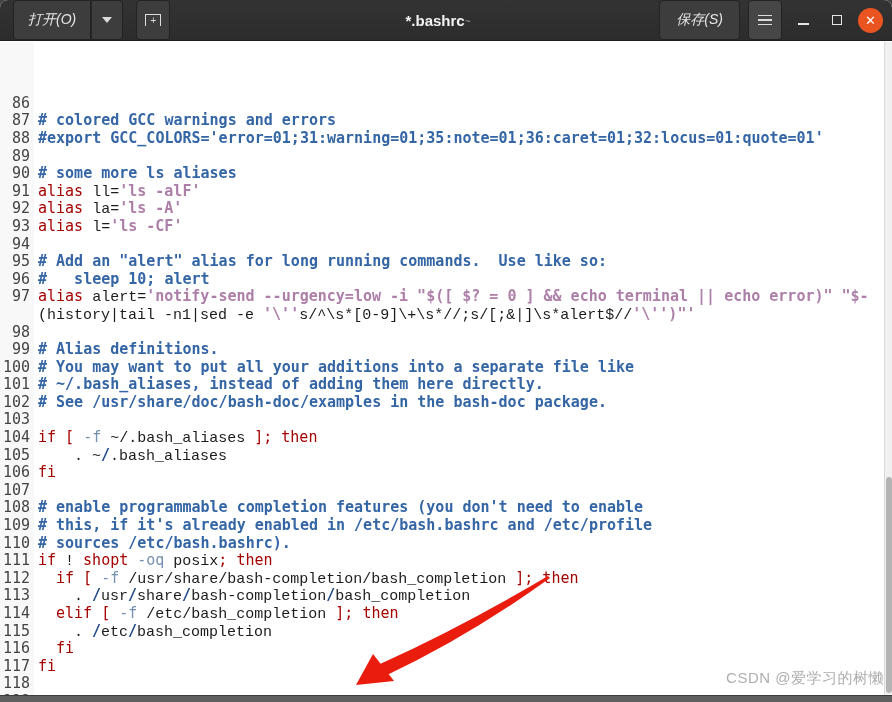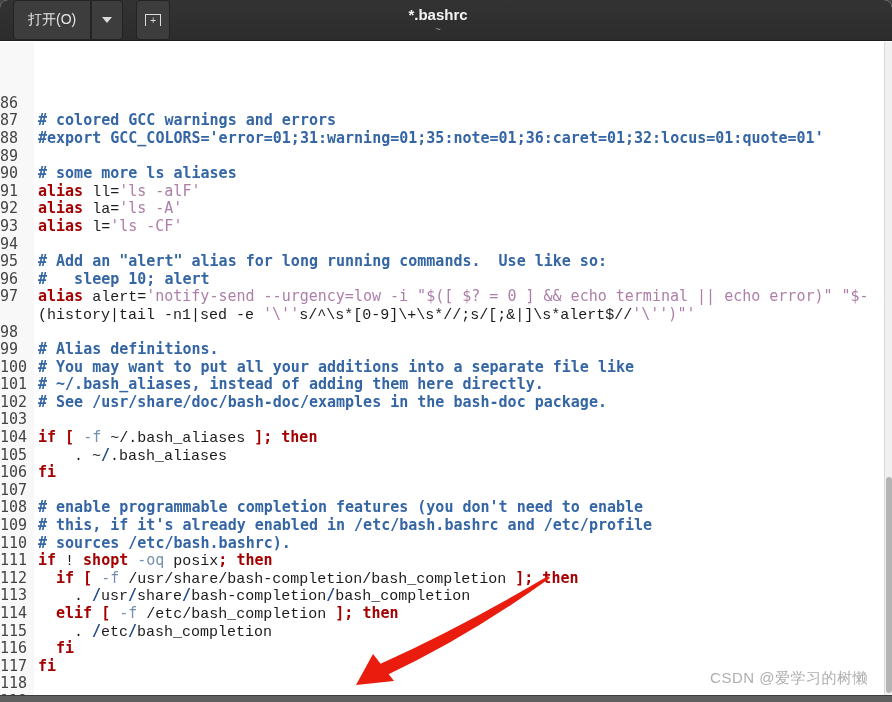--- a/index.html
+++ b/index.html
@@ -17,29 +17,29 @@
   .headerbar {
     position:absolute; left:0; top:0; width:892px; height:41px;
     background:linear-gradient(#333333,#2c2c2c);
     border-bottom:1px solid #1e1e1e;
     display:flex; align-items:center;
     color:#e6e6e6;
   }
   .hb-btn {
     background:#3d3d3d; border:1px solid #232323; color:#e6e6e6;
     height:40px; display:flex; align-items:center; justify-content:center;
-    font-size:14px; cursor:default;
+    font-size:14px; cursor:default;font-style:italic;
   }
   .open-group { display:flex; margin-left:13px; }
   .open-main { border-radius:4px 0 0 4px; padding:0 14px; }
   .open-caret { border-radius:0 4px 4px 0; width:32px; border-left:1px solid #262626; }
   .caret-down { width:0; height:0; border-left:5px solid transparent; border-right:5px solid transparent; border-top:6px solid #dcdcdc; }
   .newtab-btn { margin-left:13px; width:34px; border-radius:4px; }
   .newtab-glyph { position:relative; width:16px; height:12px; border:1.5px solid #dcdcdc; border-bottom:none; display:flex; align-items:center; justify-content:center; font-size:10px; line-height:10px; color:#dcdcdc; }
-  .title-box { position:absolute; left:0; right:16px; top:0; height:41px; display:flex; flex-direction:column; align-items:center; justify-content:center; pointer-events:none; }
+  .title-box { position:absolute; left:0; right:16px; top:0; height:41px; display:flex; flex-direction:row; align-items:center; justify-content:center; pointer-events:none; }
   .title { font-weight:bold; font-size:15px; color:#f4f4f4; }
   .subtitle { font-size:10px; color:#969696; margin-top:1px; }
   .hb-right { margin-left:auto; display:flex; align-items:center; }
   .save-btn { border-radius:4px; padding:0 16px; }
   .menu-btn { margin-left:8px; width:34px; border-radius:4px; background:#464646; flex-direction:column; }
   .menu-glyph { display:flex; flex-direction:column; gap:3px; }
   .menu-glyph i { display:block; width:14px; height:1.6px; background:#dcdcdc; }
   .winctl { width:26px; height:26px; display:flex; align-items:center; justify-content:center; margin-left:8px; }
   .min-glyph { width:11px; height:1.6px; background:#e6e6e6; margin-top:8px; }
   .max-glyph { width:10px; height:10px; border:1.5px solid #e6e6e6; }
@@ -48,40 +48,40 @@
   
   .editor {
     position:absolute; left:0; top:42px; width:884px; height:653px;
     background:#ffffff; overflow:hidden;
     font-family:"DejaVu Sans Mono","Liberation Mono",monospace;
     font-size:15px; line-height:17.6px; white-space:pre;
     color:var(--c-text,#1c1c1c);
   }
   .gutter-bg { position:absolute; left:0; top:0; bottom:0; width:34px; background:#f8f8f8; }
   .row { position:relative; display:flex; height:17.6px; }
-  .ln { display:inline-block; width:30px; color:#444; flex:none; }
+  .ln { display:inline-block; width:30px; text-align:right; color:#444; flex:none; }
   .code { padding-left:8px; }
   .seg-c { color:var(--c-comment);font-weight:bold; }
-  .seg-k { color:var(--c-keyword); font-weight:bold; }
-  .seg-s { color:var(--c-string); }
+  .seg-k { color:var(--c-keyword); font-weight:normal; }
+  .seg-s { color:var(--c-string);font-weight:bold; }
   .seg-o { color:var(--c-option); }
   .seg-p { color:var(--c-slash); font-weight:bold; }
   .seg-t { color:var(--c-text);font-family:Liberation Mono, monospace; }
 
   
   .vscroll { position:absolute; right:0; top:42px; width:8px; height:653px; background:#f0f0f0; border-left:1px solid #d9d9d9; }
   .vthumb { position:absolute; left:1px; width:6px; top:435px; height:216px; background:#b4b4b4; border-radius:3px; }
 
   
   .bottombar { position:absolute; left:0; bottom:0; width:892px; height:7px; background:#5f5f5f; border-top:1px solid #3c3c3c; }
 
   
   .arrow-overlay { position:absolute; left:0; top:0; width:892px; height:702px; pointer-events:none; }
   .watermark {
-    position:absolute; right:24px; top:669px; font-size:15px;
+    position:absolute; right:8px; top:669px; font-size:15px;
     color:rgba(165,165,165,0.9); letter-spacing:0.5px; pointer-events:none;
     font-family:"Liberation Sans","DejaVu Sans",sans-serif;
   }
 </style>
 </head>
 <body>
 
 <div class="window">
 
   <div class="headerbar">
@@ -93,20 +93,39 @@
     </div>
     <button class="hb-btn newtab-btn">
       <span class="newtab-glyph">+</span>
     </button>
 
     <div class="title-box">
       <div class="title">*.bashrc</div>
       <div class="subtitle">~</div>
     </div>
 
+    <div class="hb-right">
+      <button class="hb-btn save-btn">保存(S)</button>
+      <button class="hb-btn menu-btn">
+        <span class="menu-glyph">
+            <i></i>
+            <i></i>
+            <i></i>
+          </span>
+      </button>
+      <div class="winctl">
+        <span class="min-glyph"></span>
+      </div>
+      <div class="winctl">
+        <span class="max-glyph"></span>
+      </div>
+      <div class="close-btn" style="background: rgb(233, 84, 32);">
+        <span>✕</span>
+      </div>
+    </div>
   </div>
 
   <div class="editor">
     <div class="gutter-bg"></div>
     <div><div class="row"><span class="ln">86</span><span class="code"></span></div><div class="row"><span class="ln">87</span><span class="code"><span class="seg-c"># colored GCC warnings and errors</span></span></div><div class="row"><span class="ln">88</span><span class="code"><span class="seg-c">#export GCC_COLORS='error=01;31:warning=01;35:note=01;36:caret=01;32:locus=01:quote=01'</span></span></div><div class="row"><span class="ln">89</span><span class="code"></span></div><div class="row"><span class="ln">90</span><span class="code"><span class="seg-c"># some more ls aliases</span></span></div><div class="row"><span class="ln">91</span><span class="code"><span class="seg-k">alias</span><span class="seg-t"> ll=</span><span class="seg-s">'ls -alF'</span></span></div><div class="row"><span class="ln">92</span><span class="code"><span class="seg-k">alias</span><span class="seg-t"> la=</span><span class="seg-s">'ls -A'</span></span></div><div class="row"><span class="ln">93</span><span class="code"><span class="seg-k">alias</span><span class="seg-t"> l=</span><span class="seg-s">'ls -CF'</span></span></div><div class="row"><span class="ln">94</span><span class="code"></span></div><div class="row"><span class="ln">95</span><span class="code"><span class="seg-c"># Add an "alert" alias for long running commands.  Use like so:</span></span></div><div class="row"><span class="ln">96</span><span class="code"><span class="seg-c">#   sleep 10; alert</span></span></div><div class="row"><span class="ln">97</span><span class="code"><span class="seg-k">alias</span><span class="seg-t"> alert=</span><span class="seg-s">'notify-send --urgency=low -i "$([ $? = 0 ] &amp;&amp; echo terminal || echo error)" "$-</span></span></div><div class="row"><span class="ln"></span><span class="code"><span class="seg-t">(history|tail -n1|sed -e </span><span class="seg-s">'\''</span><span class="seg-t">s/^\s*[0-9]\+\s*//;s/[;&amp;|]\s*alert$//</span><span class="seg-s">'\'')"'</span></span></div><div class="row"><span class="ln">98</span><span class="code"></span></div><div class="row"><span class="ln">99</span><span class="code"><span class="seg-c"># Alias definitions.</span></span></div><div class="row"><span class="ln">100</span><span class="code"><span class="seg-c"># You may want to put all your additions into a separate file like</span></span></div><div class="row"><span class="ln">101</span><span class="code"><span class="seg-c"># ~/.bash_aliases, instead of adding them here directly.</span></span></div><div class="row"><span class="ln">102</span><span class="code"><span class="seg-c"># See /usr/share/doc/bash-doc/examples in the bash-doc package.</span></span></div><div class="row"><span class="ln">103</span><span class="code"></span></div><div class="row"><span class="ln">104</span><span class="code"><span class="seg-k">if</span><span class="seg-t"> </span><span class="seg-k">[</span><span class="seg-t"> </span><span class="seg-o">-f</span><span class="seg-t"> ~/.bash_aliases </span><span class="seg-k">];</span><span class="seg-t"> </span><span class="seg-k">then</span></span></div><div class="row"><span class="ln">105</span><span class="code"><span class="seg-t">    . ~</span><span class="seg-p">/</span><span class="seg-t">.bash_aliases</span></span></div><div class="row"><span class="ln">106</span><span class="code"><span class="seg-k">fi</span></span></div><div class="row"><span class="ln">107</span><span class="code"></span></div><div class="row"><span class="ln">108</span><span class="code"><span class="seg-c"># enable programmable completion features (you don't need to enable</span></span></div><div class="row"><span class="ln">109</span><span class="code"><span class="seg-c"># this, if it's already enabled in /etc/bash.bashrc and /etc/profile</span></span></div><div class="row"><span class="ln">110</span><span class="code"><span class="seg-c"># sources /etc/bash.bashrc).</span></span></div><div class="row"><span class="ln">111</span><span class="code"><span class="seg-k">if</span><span class="seg-t"> ! </span><span class="seg-k">shopt</span><span class="seg-t"> </span><span class="seg-o">-oq</span><span class="seg-t"> posix</span><span class="seg-k">;</span><span class="seg-t"> </span><span class="seg-k">then</span></span></div><div class="row"><span class="ln">112</span><span class="code"><span class="seg-t">  </span><span class="seg-k">if</span><span class="seg-t"> </span><span class="seg-k">[</span><span class="seg-t"> </span><span class="seg-o">-f</span><span class="seg-t"> /usr/share/bash-completion/bash_completion </span><span class="seg-k">];</span><span class="seg-t"> </span><span class="seg-k">then</span></span></div><div class="row"><span class="ln">113</span><span class="code"><span class="seg-t">    . </span><span class="seg-p">/</span><span class="seg-t">usr</span><span class="seg-p">/</span><span class="seg-t">share</span><span class="seg-p">/</span><span class="seg-t">bash-completion</span><span class="seg-p">/</span><span class="seg-t">bash_completion</span></span></div><div class="row"><span class="ln">114</span><span class="code"><span class="seg-t">  </span><span class="seg-k">elif</span><span class="seg-t"> </span><span class="seg-k">[</span><span class="seg-t"> </span><span class="seg-o">-f</span><span class="seg-t"> /etc/bash_completion </span><span class="seg-k">];</span><span class="seg-t"> </span><span class="seg-k">then</span></span></div><div class="row"><span class="ln">115</span><span class="code"><span class="seg-t">    . </span><span class="seg-p">/</span><span class="seg-t">etc</span><span class="seg-p">/</span><span class="seg-t">bash_completion</span></span></div><div class="row"><span class="ln">116</span><span class="code"><span class="seg-t">  </span><span class="seg-k">fi</span></span></div><div class="row"><span class="ln">117</span><span class="code"><span class="seg-k">fi</span></span></div><div class="row"><span class="ln">118</span><span class="code"></span></div><div class="row"><span class="ln">119</span><span class="code"></span></div></div>
   </div>
 
   <div class="vscroll">
     <div class="vthumb"></div>
   </div>

